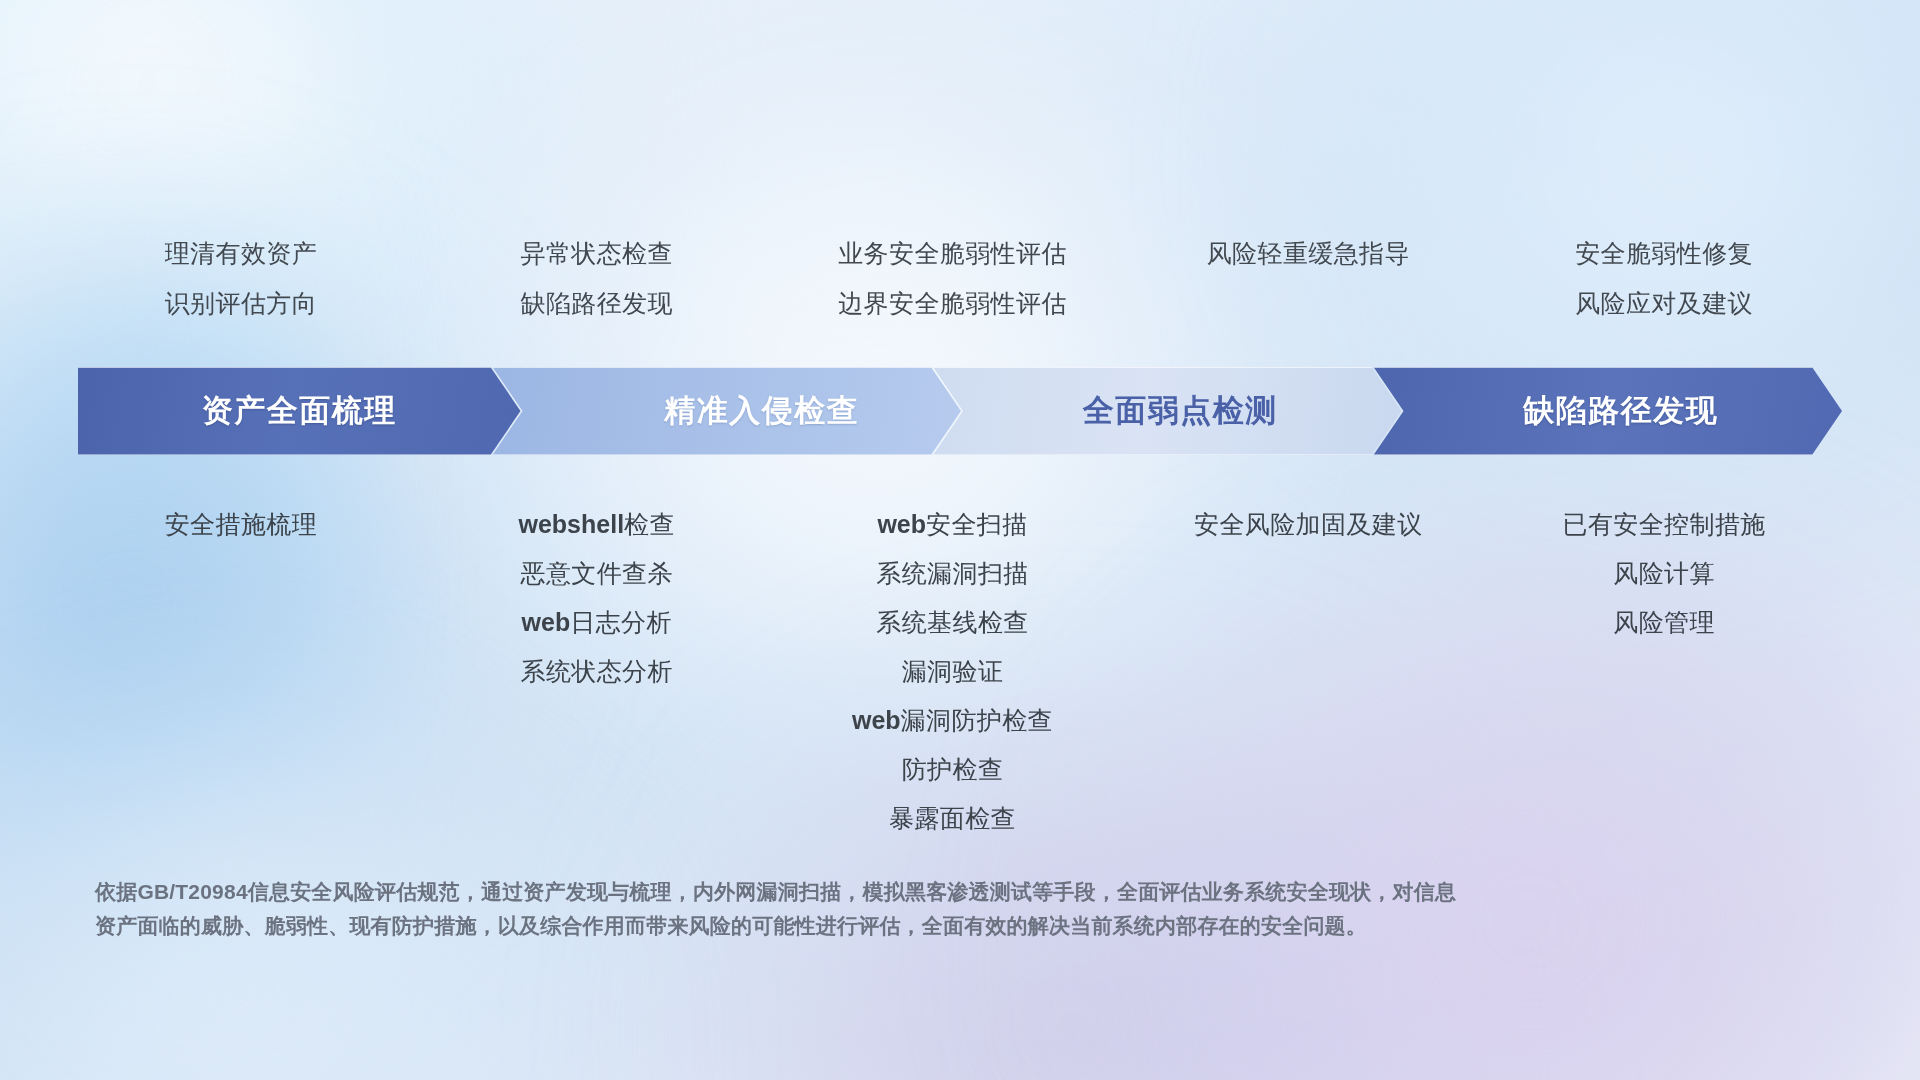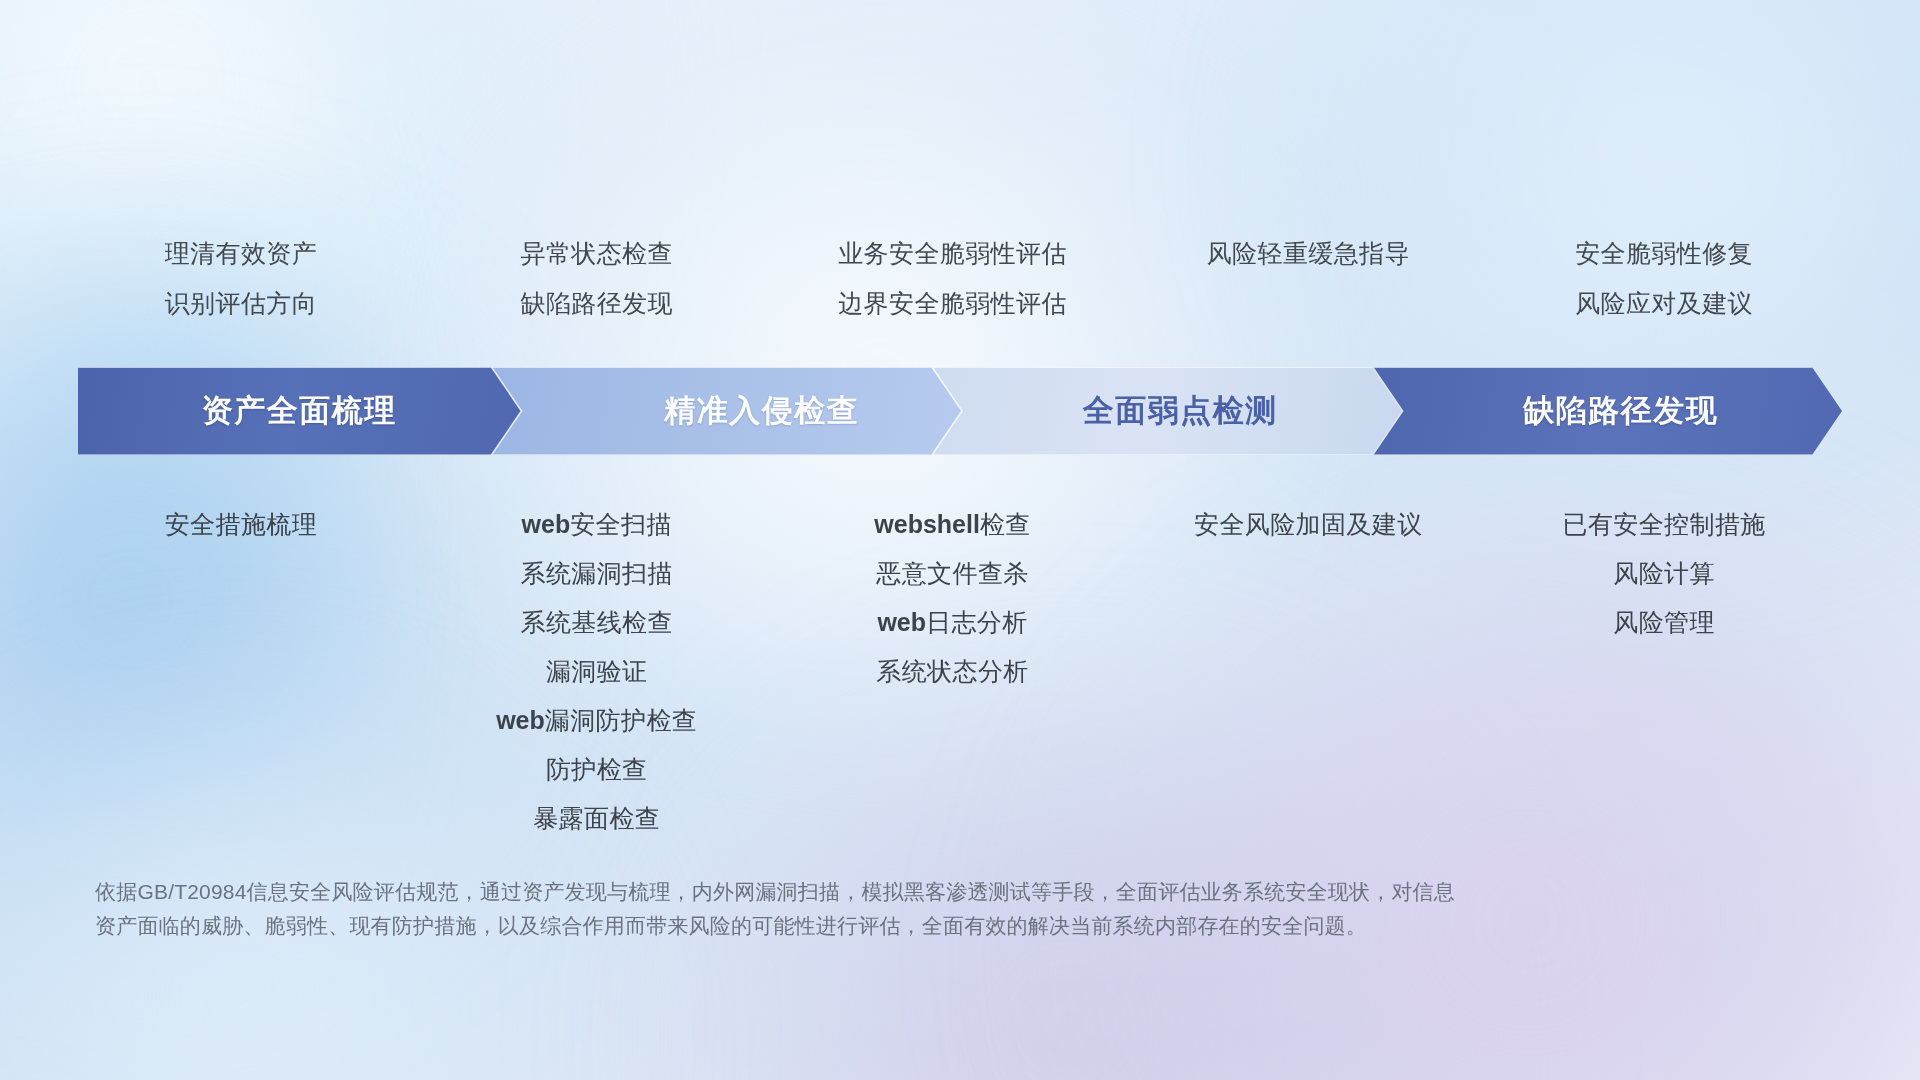--- a/index.html
+++ b/index.html
@@ -200,21 +200,21 @@
   .caption {
     position: absolute;
     left: 95px;
     width: 1530px;
     top: 875px;
     font-size: 21px;
     line-height: 34px;
     color: #6b7280;
     letter-spacing: 0.2px;
   }
-  .caption p { margin: 0; }
+  .caption p { margin: 0; font-weight: bold; }
 </style>
 </head>
 <body>
 
 <div class="bg-root">
   <div class="blob blob-a"></div>
   <div class="blob blob-h"></div>
   <div class="blob blob-b"></div>
   <div class="blob blob-c"></div>
   <div class="blob blob-d"></div>
@@ -275,37 +275,37 @@
 
   </div>
 
   <div class="cols bottom-notes">
 
     <div class="col">
       <div class="bnote-line">安全措施梳理</div>
     </div>
 
     <div class="col">
+      <div class="bnote-line"><span class="lat">webshell</span>检查</div>
+      <div class="bnote-line">恶意文件查杀</div>
+      <div class="bnote-line"><span class="lat">web</span>日志分析</div>
+      <div class="bnote-line">系统状态分析</div>
+    </div>
+
+    <div class="col">
       <div class="bnote-line"><span class="lat">web</span>安全扫描</div>
       <div class="bnote-line">系统漏洞扫描</div>
       <div class="bnote-line">系统基线检查</div>
       <div class="bnote-line">漏洞验证</div>
       <div class="bnote-line"><span class="lat">web</span>漏洞防护检查</div>
       <div class="bnote-line">防护检查</div>
       <div class="bnote-line">暴露面检查</div>
     </div>
 
     <div class="col">
-      <div class="bnote-line"><span class="lat">webshell</span>检查</div>
-      <div class="bnote-line">恶意文件查杀</div>
-      <div class="bnote-line"><span class="lat">web</span>日志分析</div>
-      <div class="bnote-line">系统状态分析</div>
-    </div>
-
-    <div class="col">
       <div class="bnote-line">安全风险加固及建议</div>
     </div>
 
     <div class="col">
       <div class="bnote-line">已有安全控制措施</div>
       <div class="bnote-line">风险计算</div>
       <div class="bnote-line">风险管理</div>
     </div>
 
   </div>

